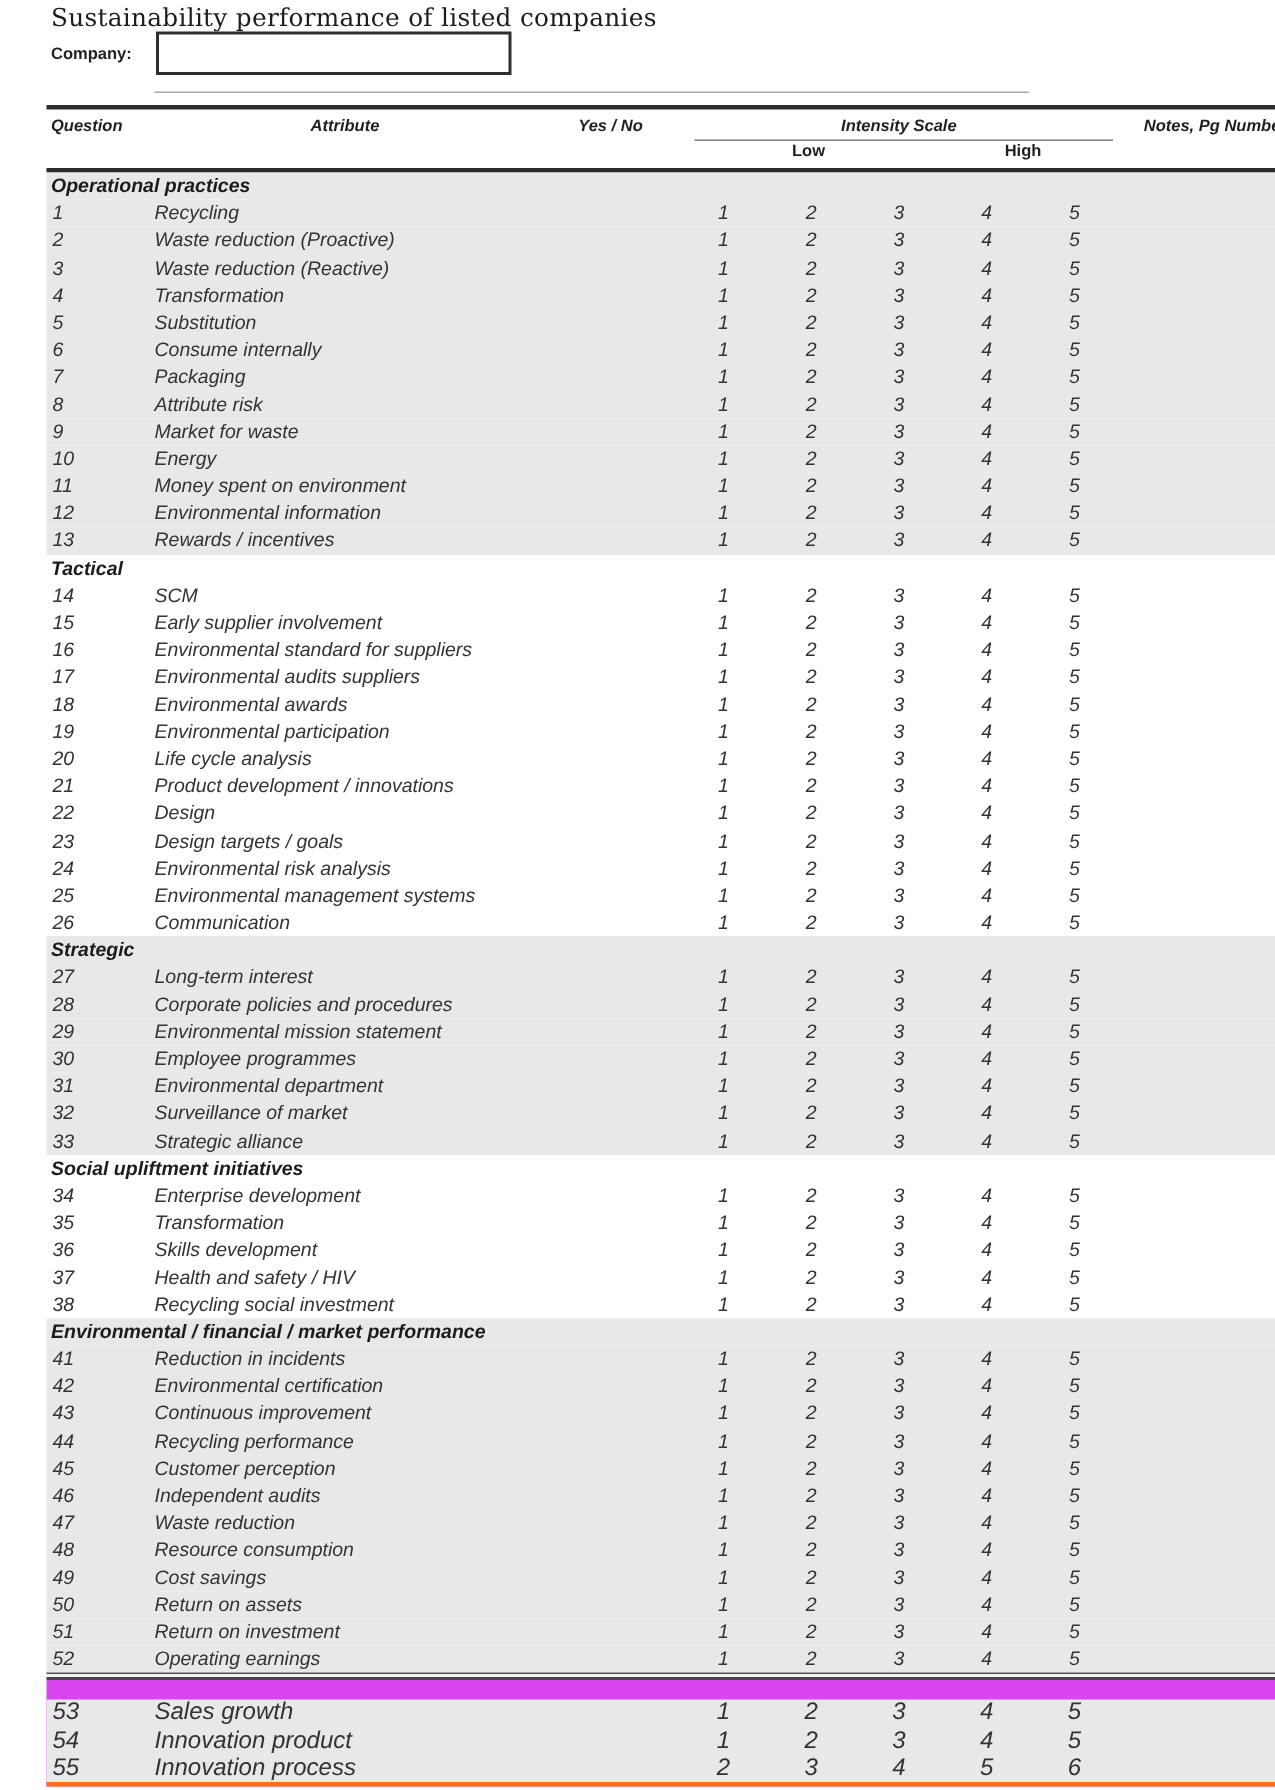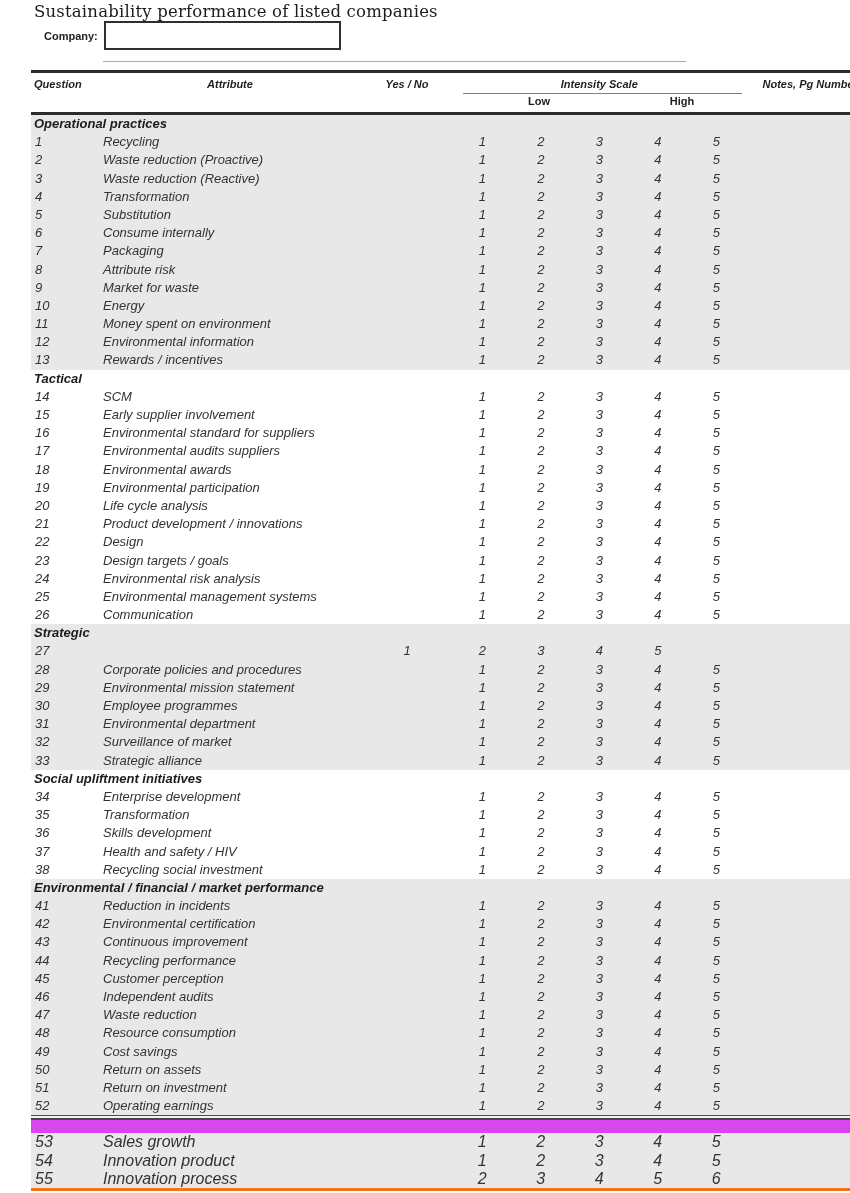--- a/index.html
+++ b/index.html
@@ -9,21 +9,21 @@
     font-family:"Liberation Sans", sans-serif; color:#333;
   }
   .page { width:850px; height:1193px; position:relative; background:#fff;margin-left:31px; }
 
   .title {
     font-family:"DejaVu Serif", serif;
     font-size:16.5px; color:#1c1c1c; letter-spacing:.2px;
     padding:2px 0 0 3px; height:20px; white-space:nowrap;
   }
   .company-row { position:relative; height:30px; margin-top:1px; }
-  .company-label { position:absolute; left:13px; top:9px; font-size:11px; font-weight:bold; color:#222; }
+  .company-label { position:absolute; left:3px; top:9px; font-size:11px; font-weight:bold; color:#222; }
   .company-input {
     position:absolute; left:73px; top:0; width:237px; height:29px;
     border:2px solid #2f2f2f; background:#fff; outline:none;
     font-family:"Liberation Sans", sans-serif; font-size:12px; padding:0 6px; color:#222;
   }
 
   .hairline { margin-top:10px; margin-left:72px; width:583px; border-top:1px solid #aaa; height:0; }
   .rule-thick { margin-top:8px; width:850px; height:3px; background:#2b2b2b; }
   .rule-dark  { width:850px; height:3px; background:#2b2b2b; }
 
@@ -379,20 +379,21 @@
         <div class="c s">3</div>
         <div class="c s">4</div>
         <div class="c s">5</div>
         <div class="c notes"></div>
       </div>
       <div class="grid row section shaded">
         <div class="section-cell">Strategic</div>
       </div>
       <div class="grid row shaded">
         <div class="c q">27</div>
+        <div class="c attr">Long-term interest</div>
         <div class="c yesno"></div>
         <div class="c s">1</div>
         <div class="c s">2</div>
         <div class="c s">3</div>
         <div class="c s">4</div>
         <div class="c s">5</div>
         <div class="c notes"></div>
       </div>
       <div class="grid row shaded">
         <div class="c q">28</div>

